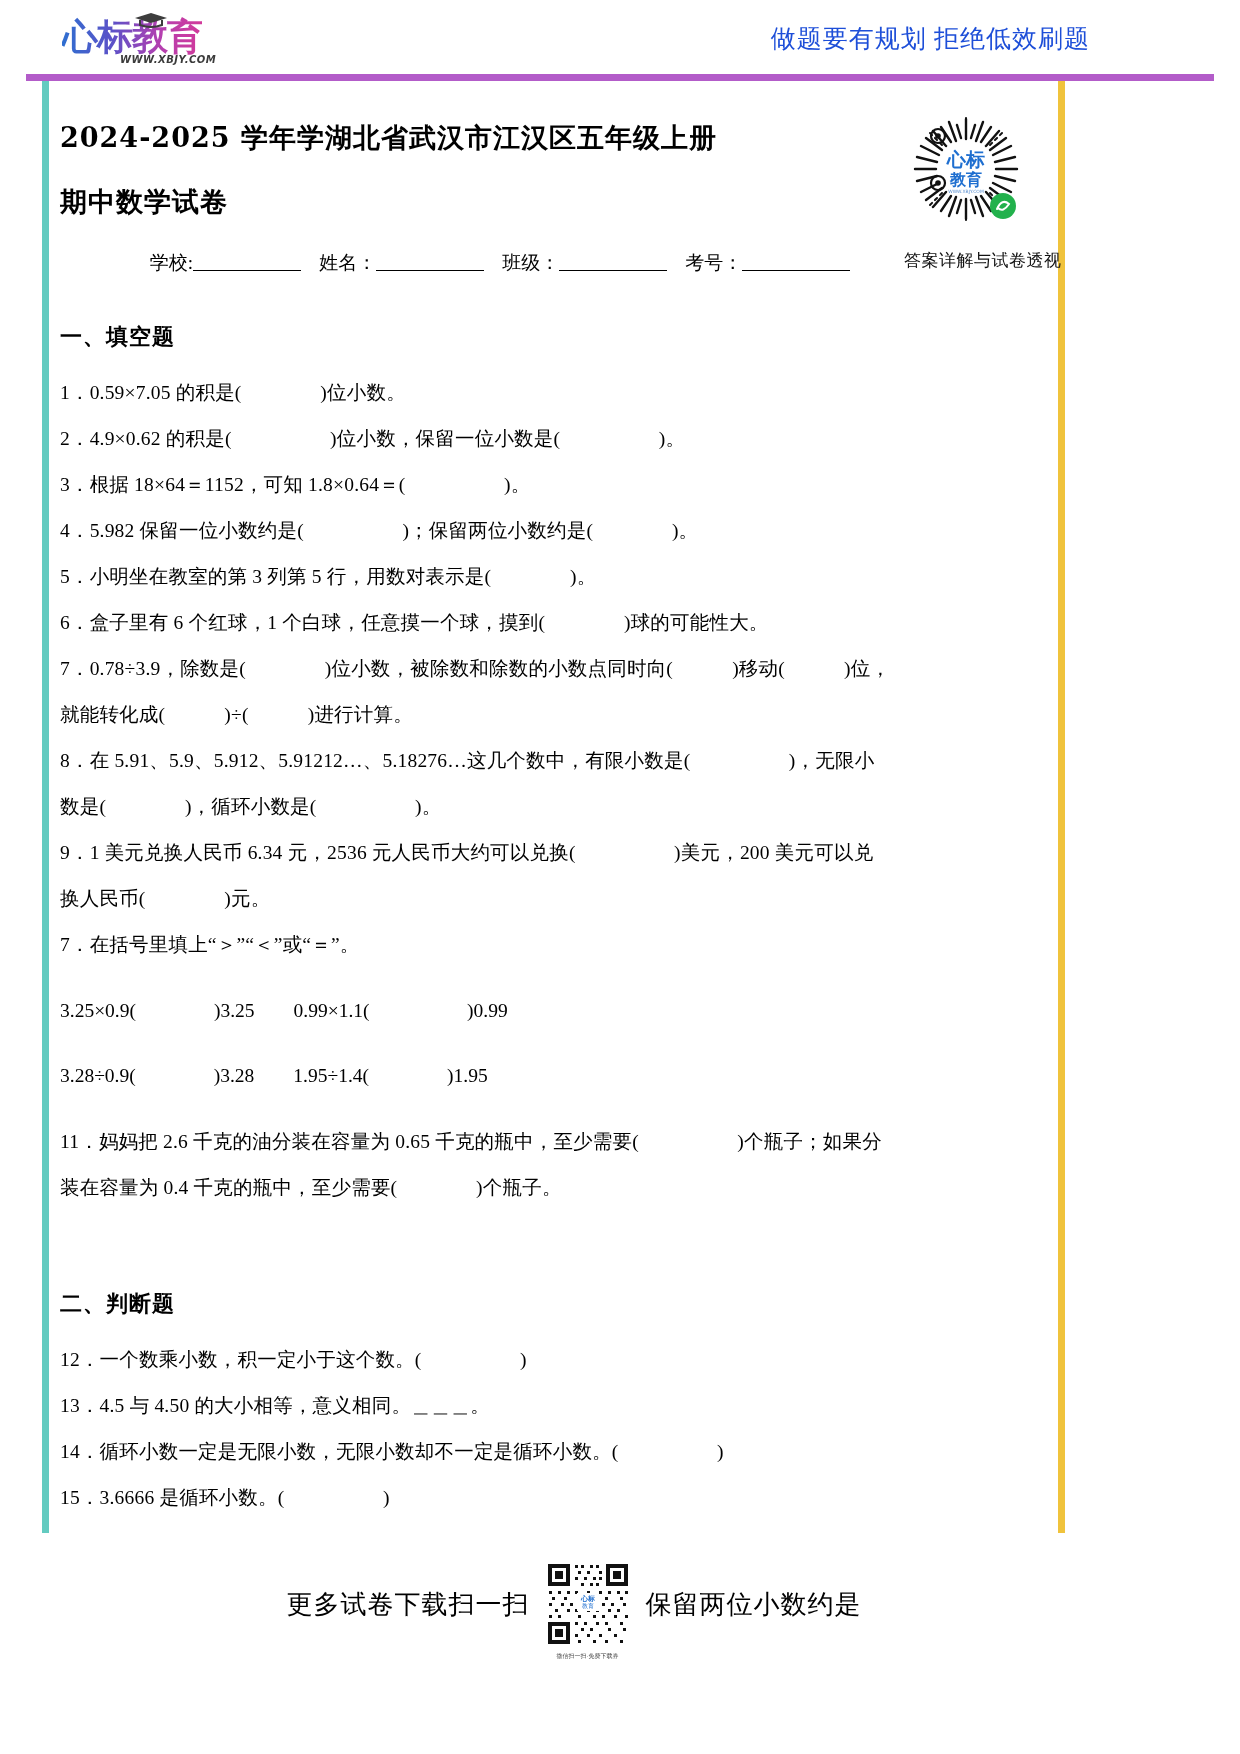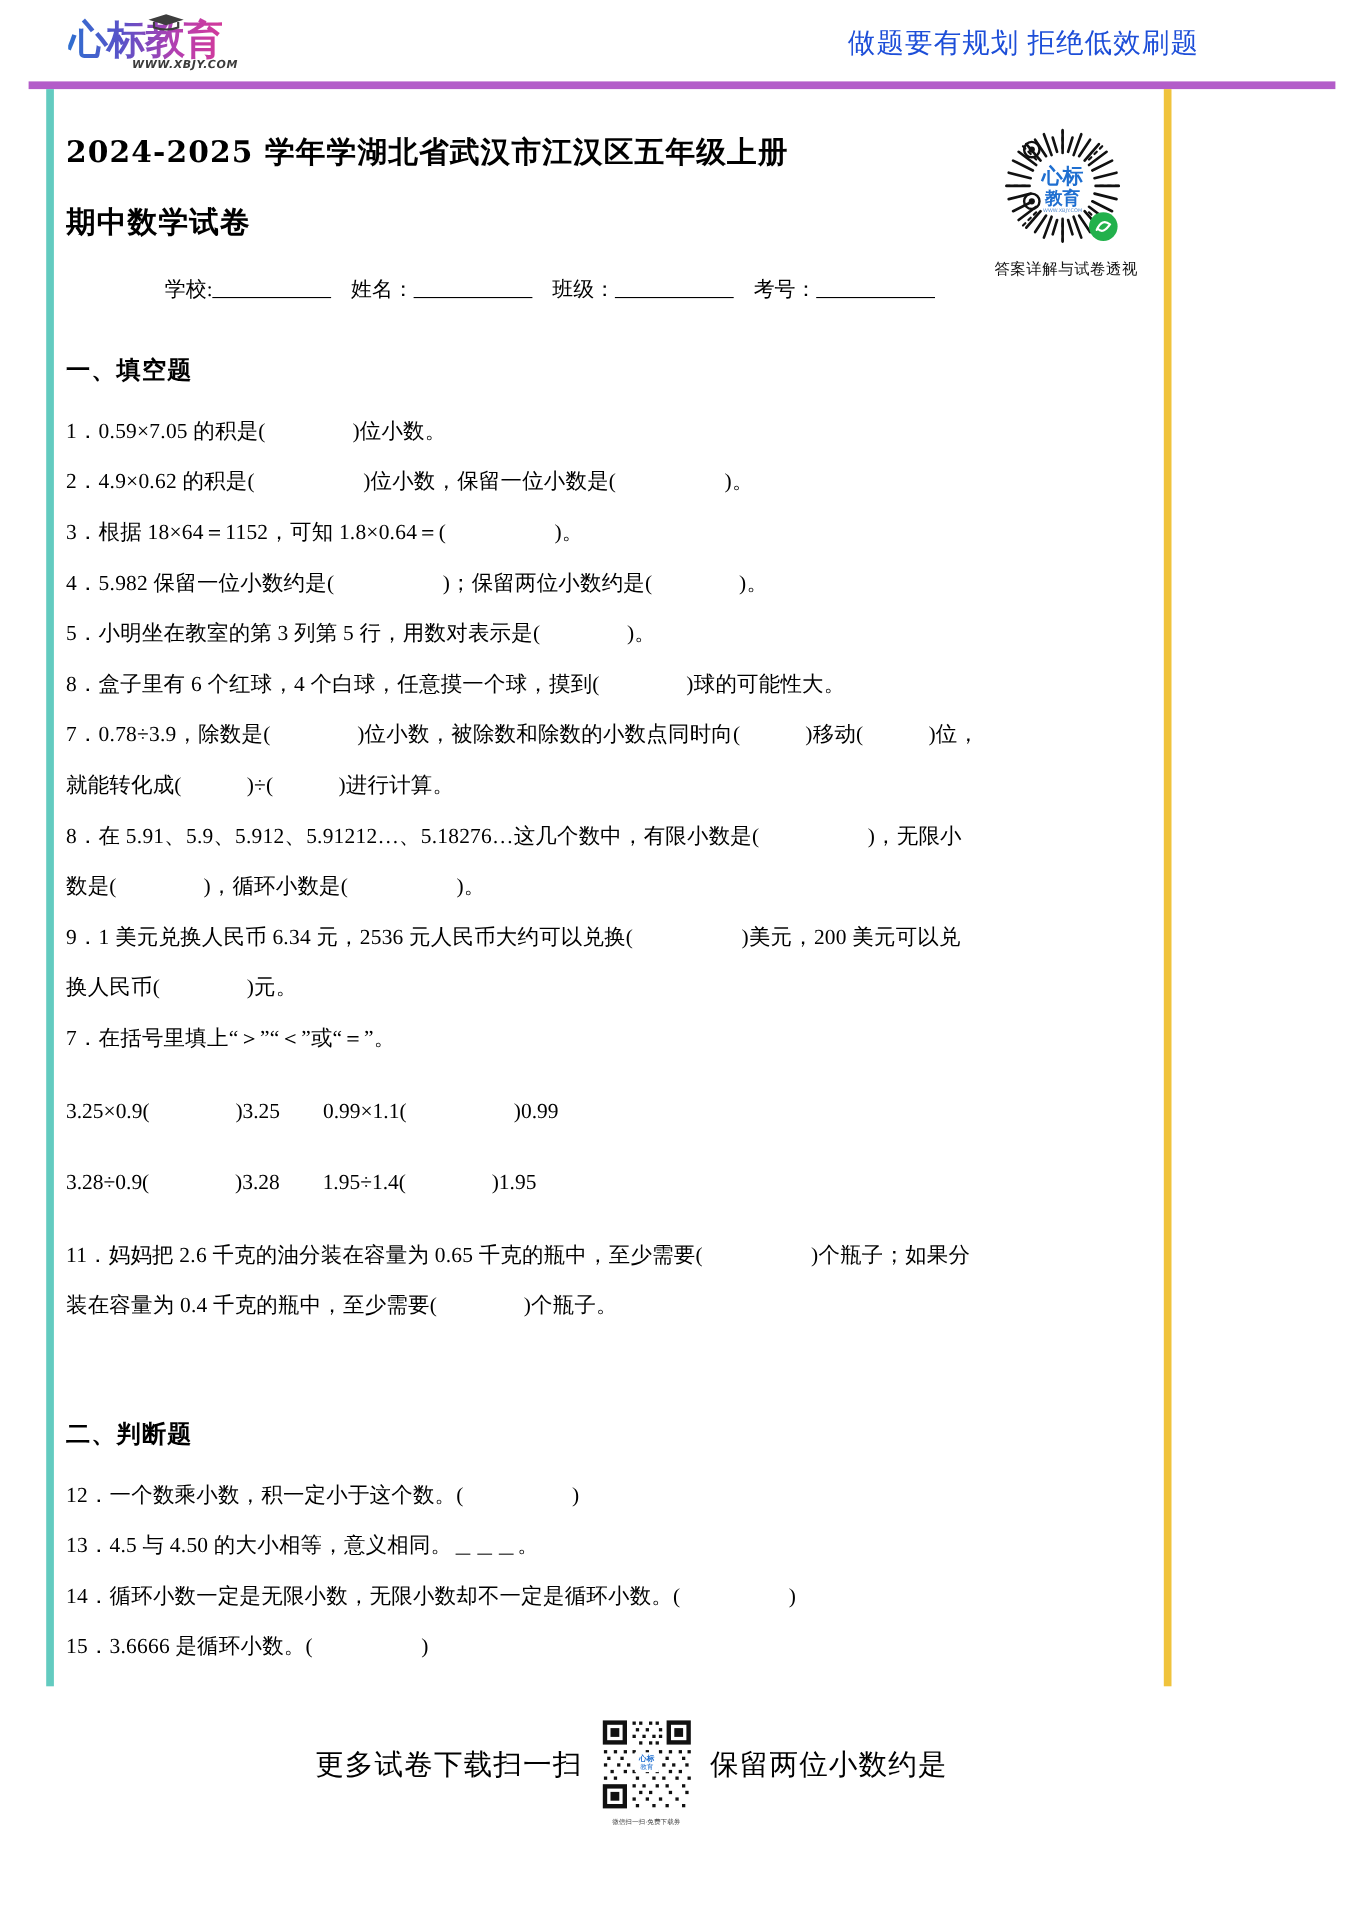--- a/index.html
+++ b/index.html
@@ -141,22 +141,22 @@
     top: 20px;
     width: 124px;
     text-align: center;
   }
   .qr-burst {
     width: 118px; height: 118px;
     margin: 0 auto;
     position: relative;
   }
   .qr-caption {
-    margin-top: 8px;
-    font-size: 14px;
+    margin-top: 21px;
+    font-size: 17px;
     font-family: Liberation Serif, serif;
     color: #111;
     letter-spacing: 0.5px;
     white-space: nowrap;
   }
 
   
   .section-head {
     font-family: "DejaVu Sans", "Liberation Sans", sans-serif;
     font-weight: bold;
@@ -316,21 +316,21 @@
     <span>学校:</span><span class="u"></span><span class="gap"></span><span>姓名：</span><span class="u"></span><span class="gap"></span><span>班级：</span><span class="u"></span><span class="gap"></span><span>考号：</span><span class="u"></span>
   </div>
 
   <div class="section-head">一、填空题</div>
 
   <p class="q">1．0.59×7.05 的积是(　　　　)位小数。</p>
   <p class="q">2．4.9×0.62 的积是(　　　　　)位小数，保留一位小数是(　　　　　)。</p>
   <p class="q">3．根据 18×64＝1152，可知 1.8×0.64＝(　　　　　)。</p>
   <p class="q">4．5.982 保留一位小数约是(　　　　　)；保留两位小数约是(　　　　)。</p>
   <p class="q">5．小明坐在教室的第 3 列第 5 行，用数对表示是(　　　　)。</p>
-  <p class="q">8．盒子里有 6 个红球，4 个白球，任意摸一个球，摸到(　　　　)球的可能性大。</p>
+  <p class="q">6．盒子里有 6 个红球，1 个白球，任意摸一个球，摸到(　　　　)球的可能性大。</p>
   <p class="q">7．0.78÷3.9，除数是(　　　　)位小数，被除数和除数的小数点同时向(　　　)移动(　　　)位，</p>
   <p class="q">就能转化成(　　　)÷(　　　)进行计算。</p>
   <p class="q">8．在 5.91、5.9、5.912、5.91212…、5.18276…这几个数中，有限小数是(　　　　　)，无限小</p>
   <p class="q">数是(　　　　)，循环小数是(　　　　　)。</p>
   <p class="q">9．1 美元兑换人民币 6.34 元，2536 元人民币大约可以兑换(　　　　　)美元，200 美元可以兑</p>
   <p class="q">换人民币(　　　　)元。</p>
   <p class="q">7．在括号里填上“＞”“＜”或“＝”。</p>
   <p class="cmp-row">3.25×0.9(　　　　)3.25　　0.99×1.1(　　　　　)0.99</p>
   <p class="cmp-row">3.28÷0.9(　　　　)3.28　　1.95÷1.4(　　　　)1.95</p>
   <p class="q">11．妈妈把 2.6 千克的油分装在容量为 0.65 千克的瓶中，至少需要(　　　　　)个瓶子；如果分</p>

